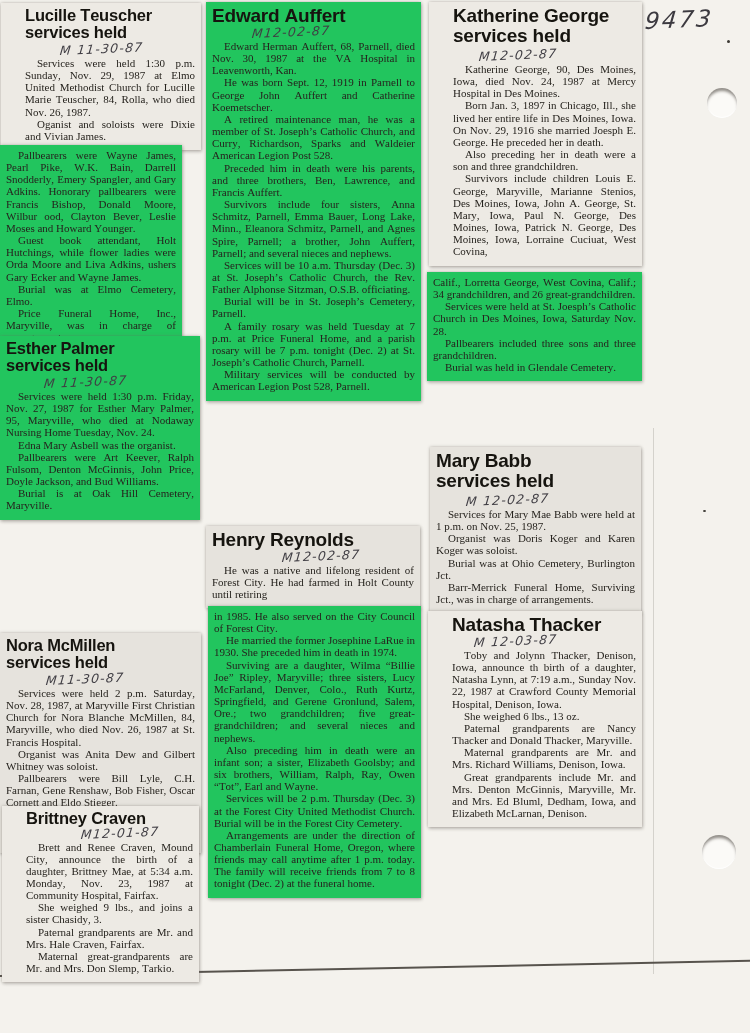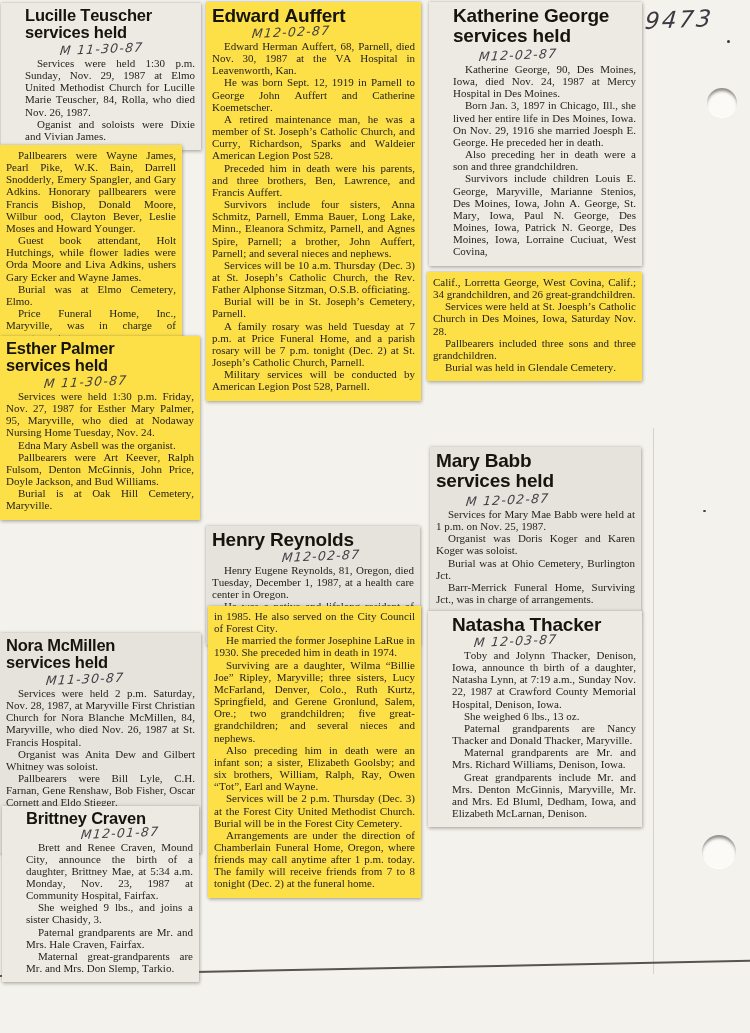--- a/index.html
+++ b/index.html
@@ -1,19 +1,19 @@
 <!DOCTYPE html>
 <html><head>
 <meta charset="utf-8">
 <style>
   html,body{margin:0;padding:0;background:#dddbd6;}
   .page{position:relative;width:750px;height:1033px;background:#f4f2ed;overflow:hidden;
         font-kerning:none;}
   
-  .clip{position:absolute;background:#fde047;color:#24211d;box-sizing:border-box;
+  .clip{position:absolute;background:#22c55e;color:#24211d;box-sizing:border-box;
         padding:4px 6px 8px;z-index:2;
         box-shadow:0 0 3px rgba(110,104,96,.45),1px 2px 3px rgba(110,104,96,.3);}
   .clip.light{background:#edeae4;padding-left:24px;}
   .clip.mid{background:#e6e3dd;margin-top:45px;}
   .headline{font-family:"Liberation Sans",sans-serif;font-weight:700;color:#16140f;
         letter-spacing:-.2px;}
   .h16{font-size:16.5px;line-height:16.5px;}
   .h19{font-size:19px;line-height:20px;}
   .dateline{height:14px;margin:1px 0 2px;white-space:nowrap;}
   .hand{font-family:"DejaVu Sans",sans-serif;font-style:italic;color:#403e44;
@@ -142,21 +142,20 @@
   </article>
 
   <article class="clip mid" style="left:206px;top:481px;width:214px;">
     <div class="headline h19">
       <div>Henry Reynolds</div>
     </div>
     <div class="dateline" style="margin-left:70px;margin-top:-2px;">
       <span class="hand">M12-02-87</span>
     </div>
     <div class="bodytext">
-      <p>Henry Eugene Reynolds, 81, Oregon, died Tuesday, December 1, 1987, at a health care center in Oregon.</p>
       <p>He was a native and lifelong resident of Forest City. He had farmed in Holt County until retiring</p>
     </div>
   </article>
 
   <article class="clip" style="left:208px;top:606px;width:213px;">
     <div class="bodytext">
       <p class="noind">in 1985. He also served on the City Council of Forest City.</p>
       <p>He married the former Josephine LaRue in 1930. She preceded him in death in 1974.</p>
       <p>Surviving are a daughter, Wilma “Billie Joe” Ripley, Maryville; three sisters, Lucy McFarland, Denver, Colo., Ruth Kurtz, Springfield, and Gerene Gronlund, Salem, Ore.; two grandchildren; five great-grandchildren; and several nieces and nephews.</p>
       <p>Also preceding him in death were an infant son; a sister, Elizabeth Goolsby; and six brothers, William, Ralph, Ray, Owen “Tot”, Earl and Wayne.</p>

